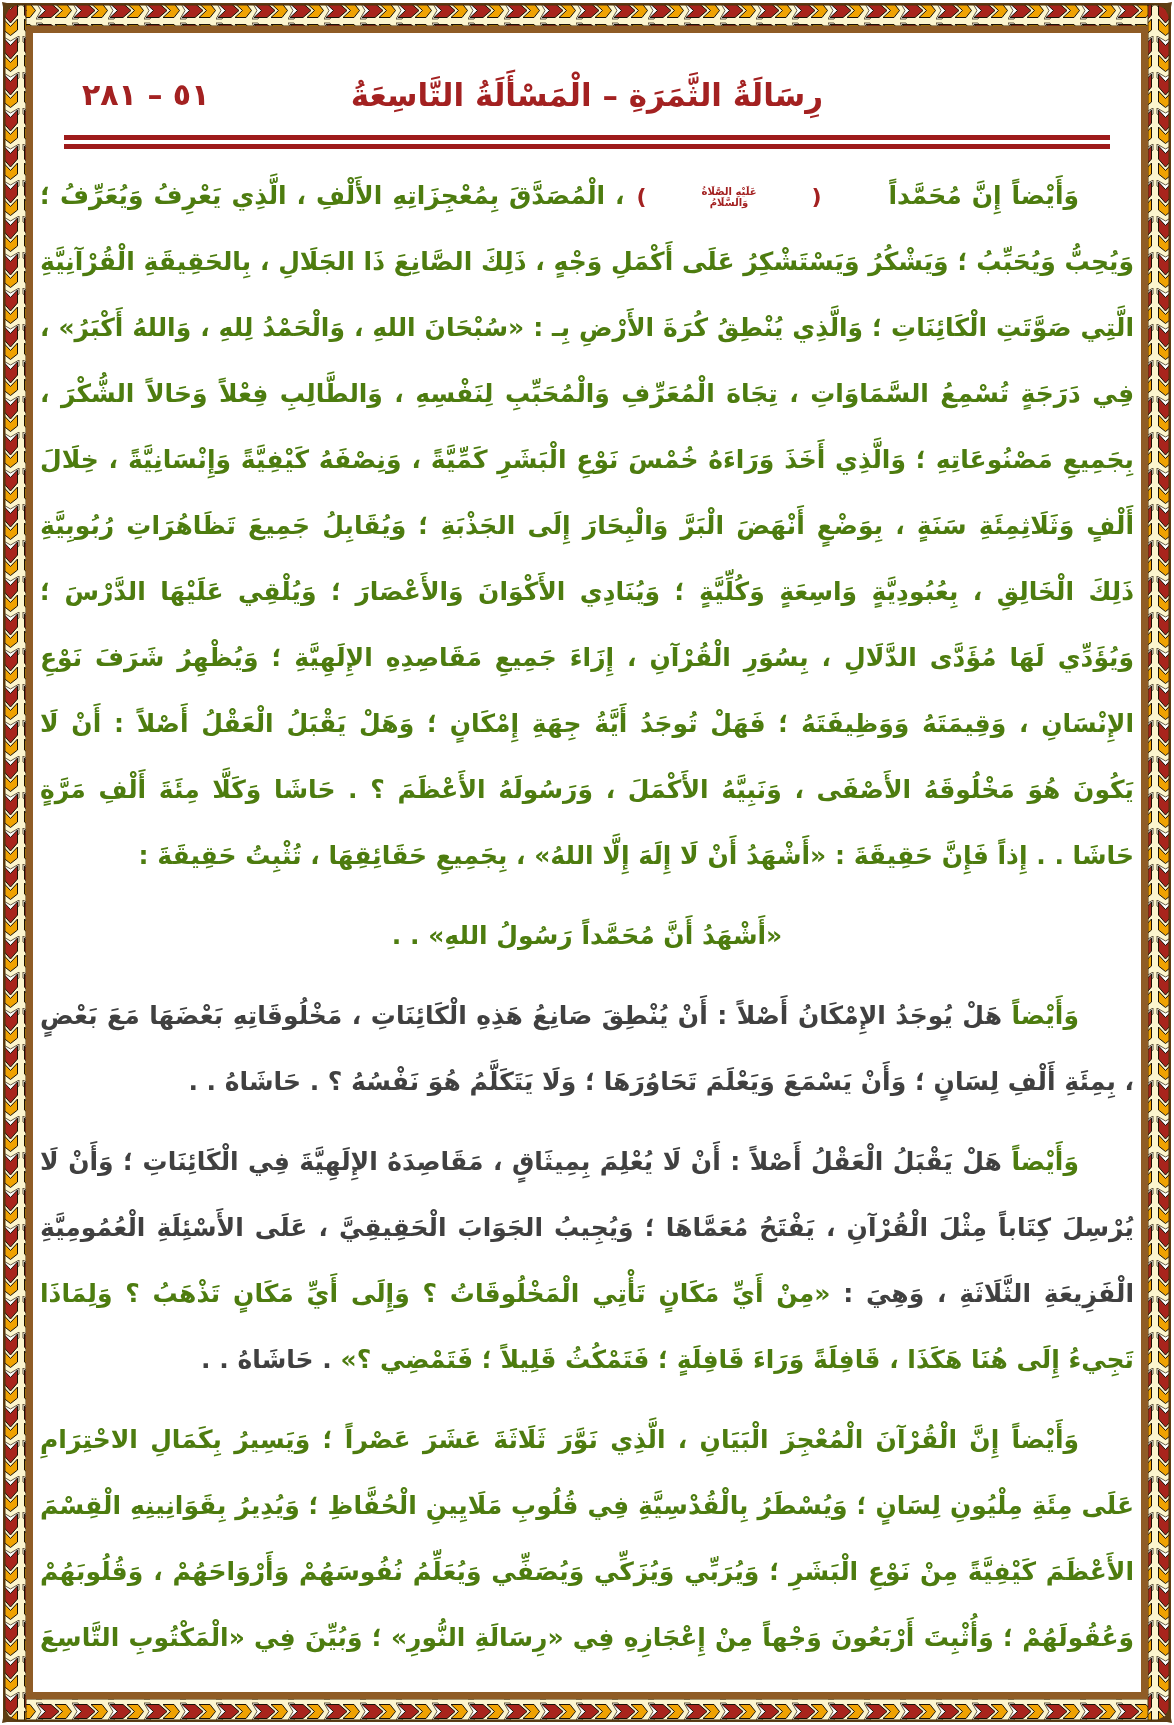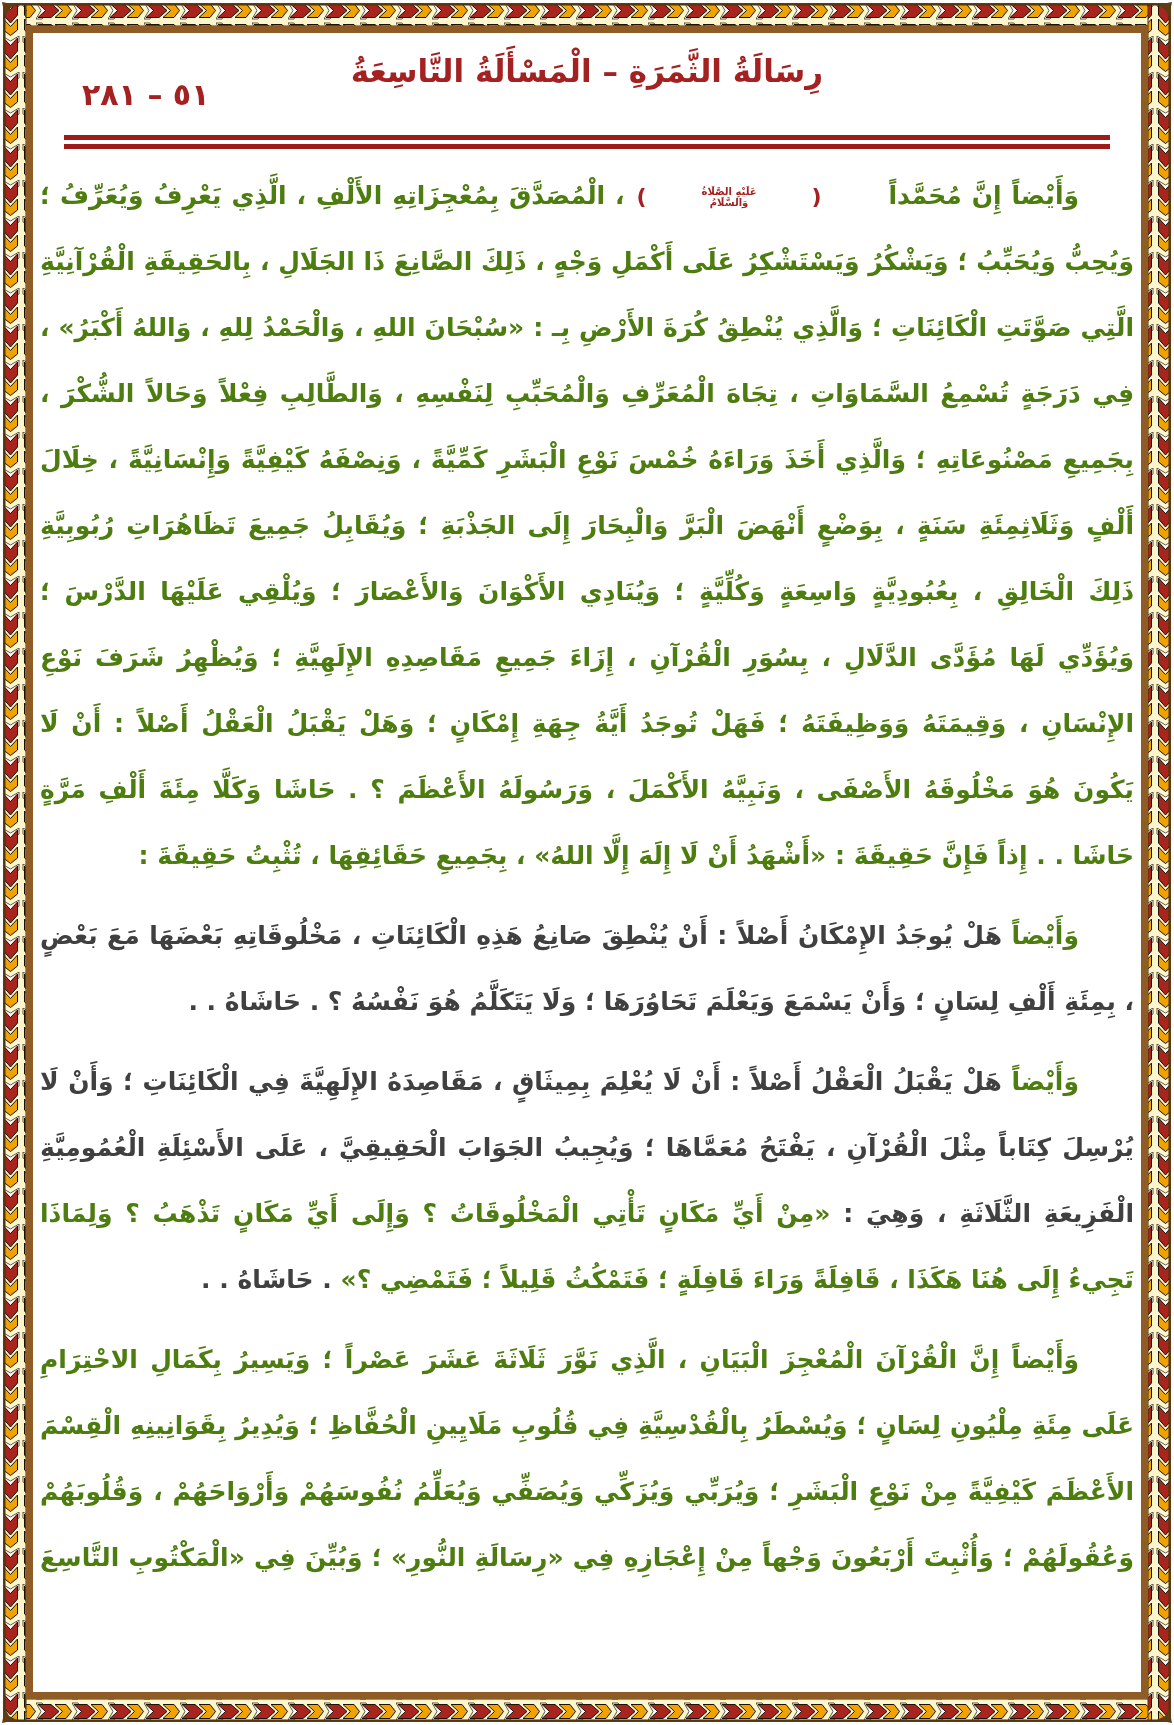--- a/index.html
+++ b/index.html
@@ -17,21 +17,21 @@
     direction:rtl;
     overflow:hidden;
   }
   .hdr{position:relative;height:86px;}
   .pagenum{
     position:absolute;left:46px;top:44px;
     font-size:30px;font-weight:bold;color:#A32121;
     direction:rtl;
   }
   .title{
-    margin:0;padding-top:20px;
+    margin:0;padding-top:44px;
     text-align:center;
     font-size:31px;font-weight:bold;color:#A32121;
   }
   .rule{width:95%;margin:16px auto 0 auto;}
   .rule .rl{height:5px;background:#9E1B1B;}
   .rule .rl + .rl{margin-top:4px;}
   .body{
     margin-top:14px;
     padding:0 4px;
     font-size:25px;font-weight:bold;
@@ -105,19 +105,20 @@
 
     <div class="body" id="body-text">
         <p class="indent "><span class="seg-red">وَأَيْضاً إِنَّ مُحَمَّداً </span><span class="seal">
             <span class="seal-paren">(</span>
             <span class="seal-stack">
               <span>عَلَيْهِ الصَّلَاةُ</span>
               <span>وَالسَّلَامُ</span>
             </span>
             <span class="seal-paren">)</span>
           </span><span class="seg-red"> ، الْمُصَدَّقَ بِمُعْجِزَاتِهِ الأَلْفِ ، الَّذِي يَعْرِفُ وَيُعَرِّفُ ؛ وَيُحِبُّ وَيُحَبِّبُ ؛ وَيَشْكُرُ وَيَسْتَشْكِرُ عَلَى أَكْمَلِ وَجْهٍ ، ذَلِكَ الصَّانِعَ ذَا الجَلَالِ ، بِالحَقِيقَةِ الْقُرْآنِيَّةِ الَّتِي صَوَّتَتِ الْكَائِنَاتِ ؛ وَالَّذِي يُنْطِقُ كُرَةَ الأَرْضِ بِـ : «سُبْحَانَ اللهِ ، وَالْحَمْدُ لِلهِ ، وَاللهُ أَكْبَرُ» ، فِي دَرَجَةٍ تُسْمِعُ السَّمَاوَاتِ ، تِجَاهَ الْمُعَرِّفِ وَالْمُحَبِّبِ لِنَفْسِهِ ، وَالطَّالِبِ فِعْلاً وَحَالاً الشُّكْرَ ، بِجَمِيعِ مَصْنُوعَاتِهِ ؛ وَالَّذِي أَخَذَ وَرَاءَهُ خُمْسَ نَوْعِ الْبَشَرِ كَمِّيَّةً ، وَنِصْفَهُ كَيْفِيَّةً وَإِنْسَانِيَّةً ، خِلَالَ أَلْفٍ وَثَلَاثِمِئَةِ سَنَةٍ ، بِوَضْعٍ أَنْهَضَ الْبَرَّ وَالْبِحَارَ إِلَى الجَذْبَةِ ؛ وَيُقَابِلُ جَمِيعَ تَظَاهُرَاتِ رُبُوبِيَّةِ ذَلِكَ الْخَالِقِ ، بِعُبُودِيَّةٍ وَاسِعَةٍ وَكُلِّيَّةٍ ؛ وَيُنَادِي الأَكْوَانَ وَالأَعْصَارَ ؛ وَيُلْقِي عَلَيْهَا الدَّرْسَ ؛ وَيُؤَدِّي لَهَا مُؤَدَّى الدَّلَالِ ، بِسُوَرِ الْقُرْآنِ ، إِزَاءَ جَمِيعِ مَقَاصِدِهِ الإِلَهِيَّةِ ؛ وَيُظْهِرُ شَرَفَ نَوْعِ الإِنْسَانِ ، وَقِيمَتَهُ وَوَظِيفَتَهُ ؛ فَهَلْ تُوجَدُ أَيَّةُ جِهَةِ إِمْكَانٍ ؛ وَهَلْ يَقْبَلُ الْعَقْلُ أَصْلاً : أَنْ لَا يَكُونَ هُوَ مَخْلُوقَهُ الأَصْفَى ، وَنَبِيَّهُ الأَكْمَلَ ، وَرَسُولَهُ الأَعْظَمَ ؟ . حَاشَا وَكَلَّا مِئَةَ أَلْفِ مَرَّةٍ حَاشَا . . إِذاً فَإِنَّ حَقِيقَةَ : «أَشْهَدُ أَنْ لَا إِلَهَ إِلَّا اللهُ» ، بِجَمِيعِ حَقَائِقِهَا ، تُثْبِتُ حَقِيقَةَ :</span></p>
+        <p class="center "><span class="seg-red">«أَشْهَدُ أَنَّ مُحَمَّداً رَسُولُ اللهِ» . .</span></p>
         <p class="indent "><span class="seg-red">وَأَيْضاً </span><span class="seg-black">هَلْ يُوجَدُ الإِمْكَانُ أَصْلاً : أَنْ يُنْطِقَ صَانِعُ هَذِهِ الْكَائِنَاتِ ، مَخْلُوقَاتِهِ بَعْضَهَا مَعَ بَعْضٍ ، بِمِئَةِ أَلْفِ لِسَانٍ ؛ وَأَنْ يَسْمَعَ وَيَعْلَمَ تَحَاوُرَهَا ؛ وَلَا يَتَكَلَّمُ هُوَ نَفْسُهُ ؟ . حَاشَاهُ . .</span></p>
         <p class="indent "><span class="seg-red">وَأَيْضاً </span><span class="seg-black">هَلْ يَقْبَلُ الْعَقْلُ أَصْلاً : أَنْ لَا يُعْلِمَ بِمِيثَاقٍ ، مَقَاصِدَهُ الإِلَهِيَّةَ فِي الْكَائِنَاتِ ؛ وَأَنْ لَا يُرْسِلَ كِتَاباً مِثْلَ الْقُرْآنِ ، يَفْتَحُ مُعَمَّاهَا ؛ وَيُجِيبُ الجَوَابَ الْحَقِيقِيَّ ، عَلَى الأَسْئِلَةِ الْعُمُومِيَّةِ الْفَزِيعَةِ الثَّلَاثَةِ ، وَهِيَ : </span><span class="seg-red">«مِنْ أَيِّ مَكَانٍ تَأْتِي الْمَخْلُوقَاتُ ؟ وَإِلَى أَيِّ مَكَانٍ تَذْهَبُ ؟ وَلِمَاذَا تَجِيءُ إِلَى هُنَا هَكَذَا ، قَافِلَةً وَرَاءَ قَافِلَةٍ ؛ فَتَمْكُثُ قَلِيلاً ؛ فَتَمْضِي ؟»</span><span class="seg-black"> . حَاشَاهُ . .</span></p>
         <p class="indent jlast"><span class="seg-red">وَأَيْضاً إِنَّ الْقُرْآنَ الْمُعْجِزَ الْبَيَانِ ، الَّذِي نَوَّرَ ثَلَاثَةَ عَشَرَ عَصْراً ؛ وَيَسِيرُ بِكَمَالِ الاحْتِرَامِ عَلَى مِئَةِ مِلْيُونِ لِسَانٍ ؛ وَيُسْطَرُ بِالْقُدْسِيَّةِ فِي قُلُوبِ مَلَايِينِ الْحُفَّاظِ ؛ وَيُدِيرُ بِقَوَانِينِهِ الْقِسْمَ الأَعْظَمَ كَيْفِيَّةً مِنْ نَوْعِ الْبَشَرِ ؛ وَيُرَبِّي وَيُزَكِّي وَيُصَفِّي وَيُعَلِّمُ نُفُوسَهُمْ وَأَرْوَاحَهُمْ ، وَقُلُوبَهُمْ وَعُقُولَهُمْ ؛ وَأُثْبِتَ أَرْبَعُونَ وَجْهاً مِنْ إِعْجَازِهِ فِي «رِسَالَةِ النُّورِ» ؛ وَبُيِّنَ فِي «الْمَكْتُوبِ التَّاسِعَ</span></p>
       </div>
 
   </div>
 </div>
 
 </body></html>

